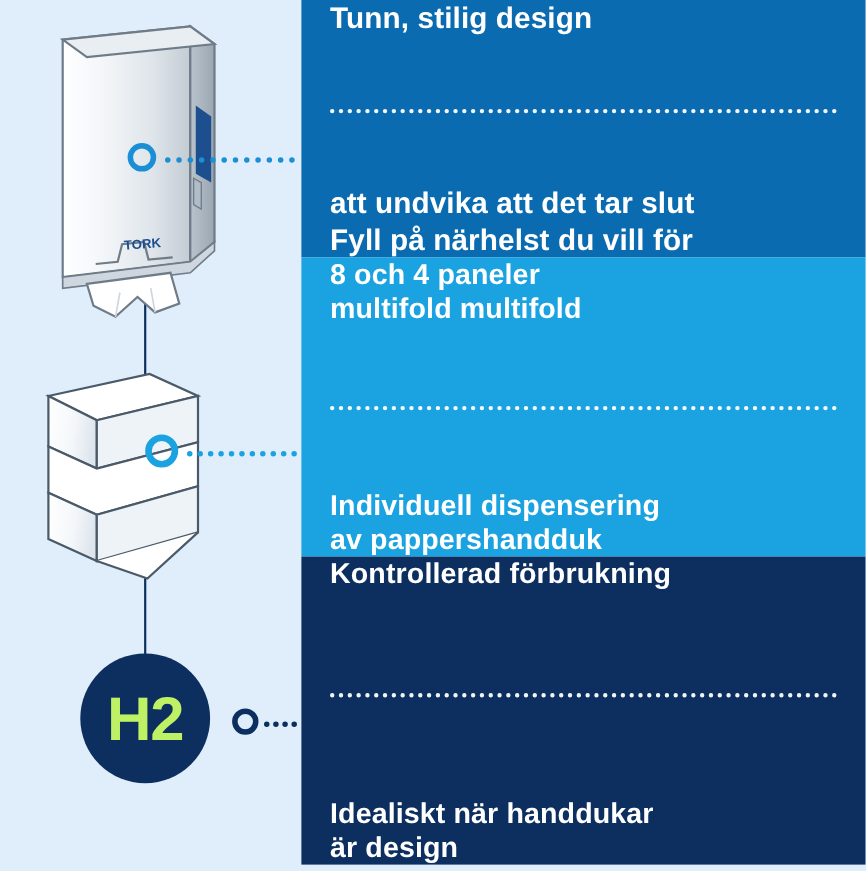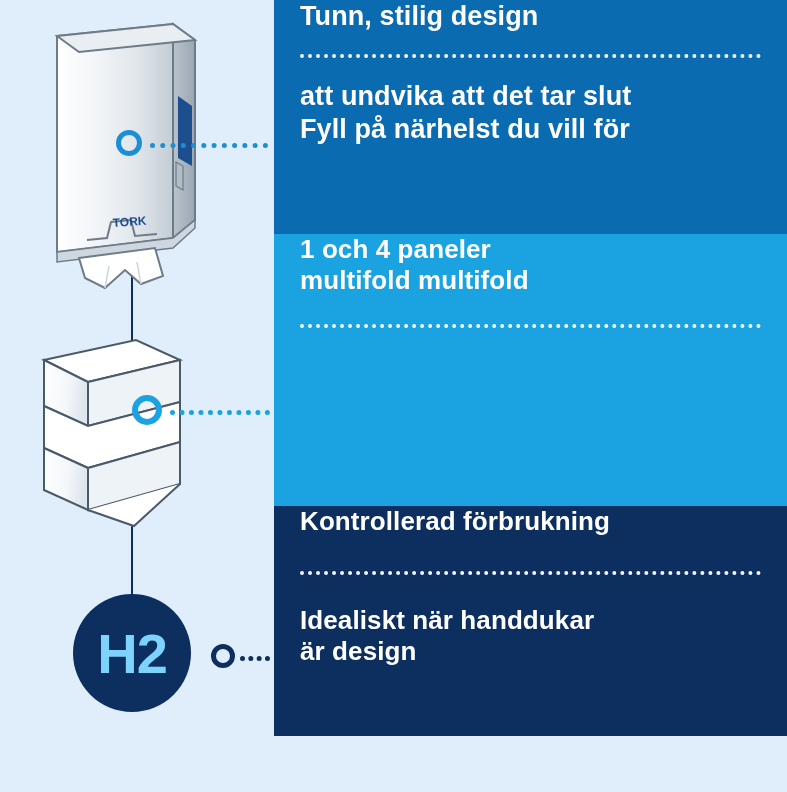--- a/index.html
+++ b/index.html
@@ -23,25 +23,25 @@
   
   .panel {
     position: absolute;
     left: 274px;
     width: 513px;
     box-sizing: border-box;
     padding: 0 26px;
     color: #ffffff;
     display: flex;
     flex-direction: column;
-    justify-content: flex-start;
+    justify-content: space-between;
   }
   .panel-1 { top: 0px;   height: 234px; background: #0a6bb0; }
   .panel-2 { top: 234px; height: 272px; background: #1aa3e0; }
-  .panel-3 { top: 506px; height: 230px; background: #0d2f60; }
+  .panel-3 { top: 506px; height: 280px; background: #0d2f60; }
 
   .panel-line {
     font-size: 27px;
     font-weight: bold;
     line-height: 1.2;
     letter-spacing: 0.1px;
   }
   .panel-2 .panel-line { font-size: 26px; }
   .panel-3 .panel-line { font-size: 26px; }
 
@@ -91,21 +91,21 @@
 
   
   .h2-badge {
     position: absolute;
     left: 73px;
     top: 594px;
     width: 118px;
     height: 118px;
     border-radius: 50%;
     background: #0d2f60;
-    color: #7dd3fc;
+    color: #bef264;
     display: flex;
     align-items: center;
     justify-content: center;
     font-size: 56px;
     font-weight: bold;
     letter-spacing: -1px;
   }
 
   
   .ring {
@@ -232,24 +232,28 @@
     </div>
     <div class="dotted-sep"></div>
     <div class="panel-block">
       <div class="panel-line">att undvika att det tar slut</div>
       <div class="panel-line">Fyll på närhelst du vill för</div>
     </div>
   </div>
 
   <div class="panel panel-2">
     <div class="panel-block first">
-      <div class="panel-line">1 och 4 paneler</div>
+      <div class="panel-line">8 och 4 paneler</div>
       <div class="panel-line">multifold multifold</div>
     </div>
     <div class="dotted-sep"></div>
+    <div class="panel-block">
+      <div class="panel-line">Individuell dispensering</div>
+      <div class="panel-line">av pappershandduk</div>
+    </div>
   </div>
 
   <div class="panel panel-3">
     <div class="panel-block first">
       <div class="panel-line">Kontrollerad förbrukning</div>
     </div>
     <div class="dotted-sep"></div>
     <div class="panel-block">
       <div class="panel-line">Idealiskt när handdukar</div>
       <div class="panel-line">är design</div>

